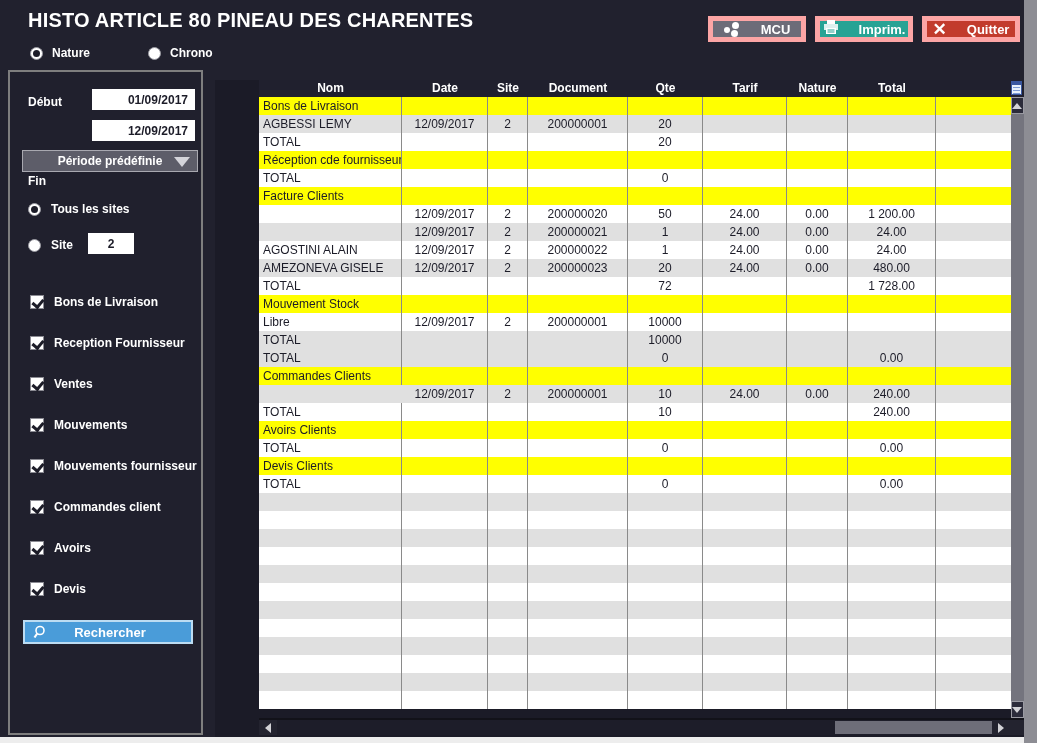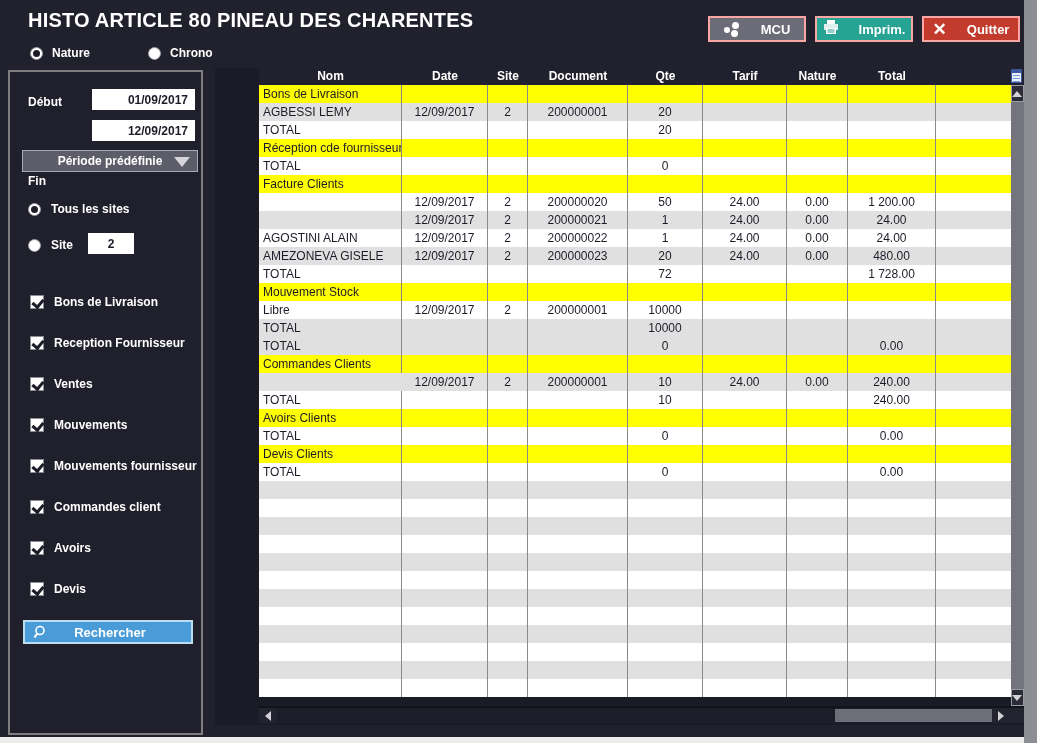--- a/index.html
+++ b/index.html
@@ -12,21 +12,21 @@
   .frame-right { position:absolute; top:0; right:0; width:13px; height:743px; background:#8d8d94; }
   .frame-bottom { position:absolute; left:0; bottom:0; width:1024px; height:6px; background:#ededed; }
 
   
   .app-title { position:absolute; left:28px; top:9px; font-size:20px; font-weight:700; letter-spacing:.2px; color:#fff; }
   .mode-row { position:absolute; left:30px; top:45px; height:16px; display:flex; gap:58px; }
   .radio-item { display:flex; align-items:center; gap:9px; font-size:12px; font-weight:700; color:#fff; }
   .radio { width:13px; height:13px; border-radius:50%; background:#fff; border:1px solid #9a9aa2; position:relative; flex:0 0 auto; }
   .radio.sel::after { content:''; position:absolute; left:2px; top:2px; width:7px; height:7px; border-radius:50%; background:#1c1c28; }
   .toolbar { position:absolute; top:16px; left:708px; display:flex; gap:9px; }
-  .tb-btn { width:98px; height:26px; border:2px solid #fca5a5; display:flex; align-items:center; justify-content:center; gap:20px;
+  .tb-btn { width:98px; height:26px; border:5px solid #fca5a5; display:flex; align-items:center; justify-content:center; gap:20px;
             font-size:13px; font-weight:600; color:#fff; cursor:pointer; }
   .tb-btn.mcu { background:#6c6c78; }
   .tb-btn.imprim { background:#27a394; }
   .tb-btn.quitter { background:#c23b2c; }
   .mcu-dots { position:relative; width:17px; height:15px; }
   .mcu-dots i { position:absolute; background:#fff; border-radius:50%; }
   .mcu-dots i:nth-child(1){ width:7px;height:7px; left:8px; top:0; }
   .mcu-dots i:nth-child(2){ width:6px;height:6px; left:0; top:5px; }
   .mcu-dots i:nth-child(3){ width:7px;height:7px; left:7px; top:8px; }
   .x-glyph { font-size:17px; font-weight:700; line-height:1; }
@@ -43,21 +43,21 @@
   .cb-row { position:absolute; left:20px; display:flex; align-items:center; gap:10px; font-size:12px; font-weight:700; height:16px; }
   .cb { width:14px; height:14px; background:#fff; border:1px solid #8b8b93; position:relative; flex:0 0 auto; }
   .cb.on::after { content:''; position:absolute; left:3px; top:1px; width:5px; height:8px;
                   border:solid #1c1c28; border-width:0 3px 3px 0; transform:rotate(40deg); }
   .search-btn { position:absolute; left:13px; top:548px; width:170px; height:24px; background:#4a9cd9; border:2px solid #bcdcf2;
                 display:flex; align-items:center; font-size:13px; font-weight:600; color:#fff; cursor:pointer; }
   .search-btn .lbl { flex:1; text-align:center; margin-right:20px; }
   .search-icon { margin-left:8px; width:16px; height:16px; flex:0 0 auto; }
 
   
-  .grid { position:absolute; left:215px; top:68px; width:809px; height:657px; background:#1b1b27;padding-left:44px; }
+  .grid { position:absolute; left:215px; top:80px; width:809px; height:657px; background:#1b1b27;padding-left:44px; }
   .ghead { display:flex; height:17px; background:#20202e; position:relative; }
   .th { font-size:12px; font-weight:700; color:#fff; text-align:center; line-height:17px; flex:0 0 auto; overflow:hidden; }
   .th.flex { flex:1 1 auto; }
   .gmenu-icon { position:absolute; right:2px; top:1px; width:11px; height:14px; background:#e8f0fb; border:1px solid #3a57a0; }
   .gmenu-icon::before { content:''; position:absolute; left:0; top:0; right:0; height:3px; background:#3a57a0; }
   .gmenu-icon::after { content:''; position:absolute; left:1px; top:5px; right:1px; height:7px;
     background:repeating-linear-gradient(#7d9bd6 0 1px, transparent 1px 3px); }
   .gbody-wrap { display:flex; height:621px; }
   .gbody { width:794px; overflow:hidden; }
   .tr { display:flex; height:18px; }

